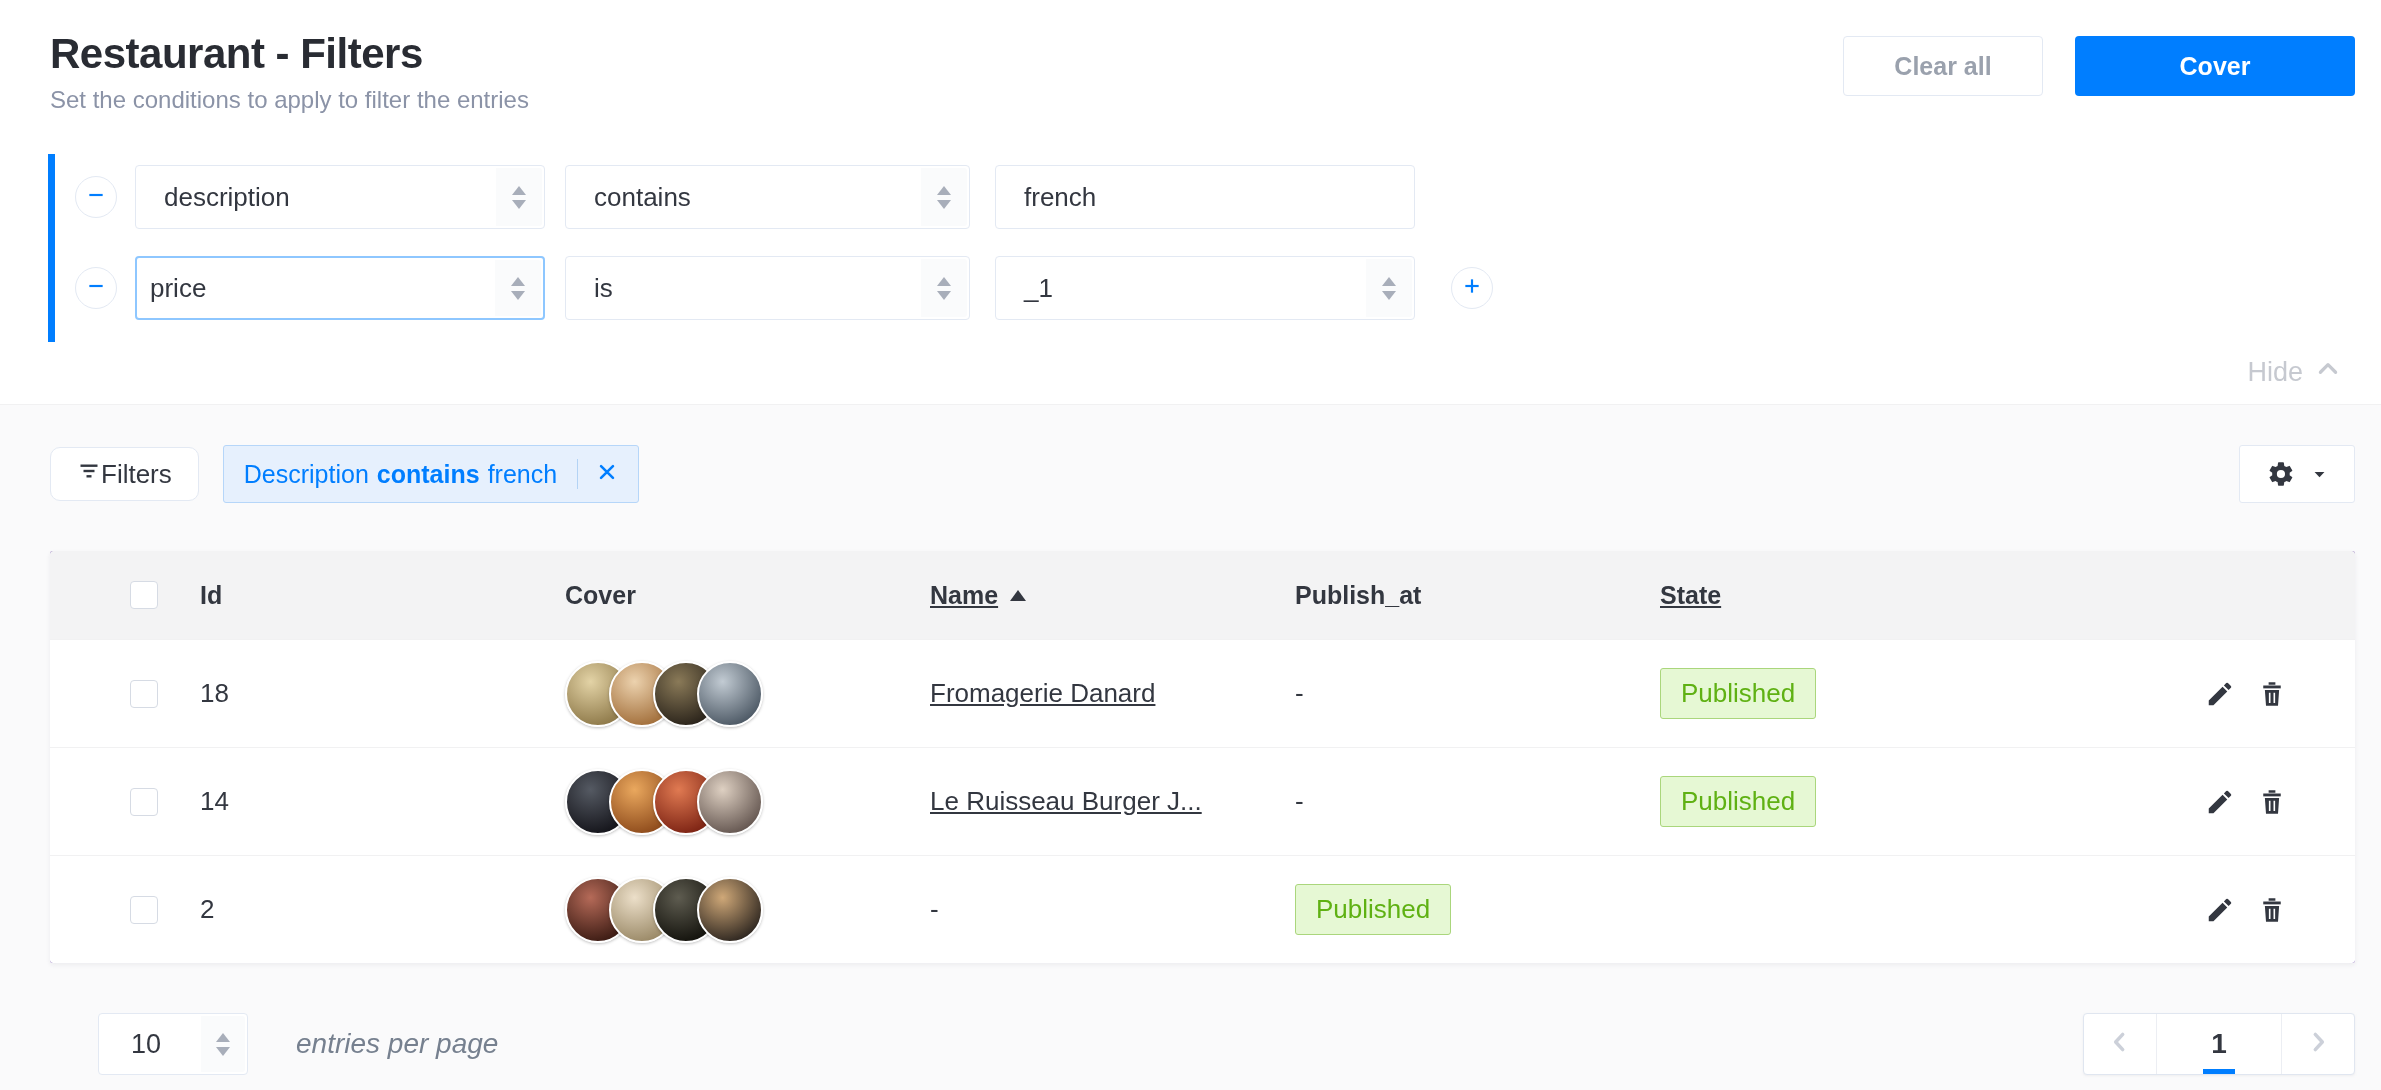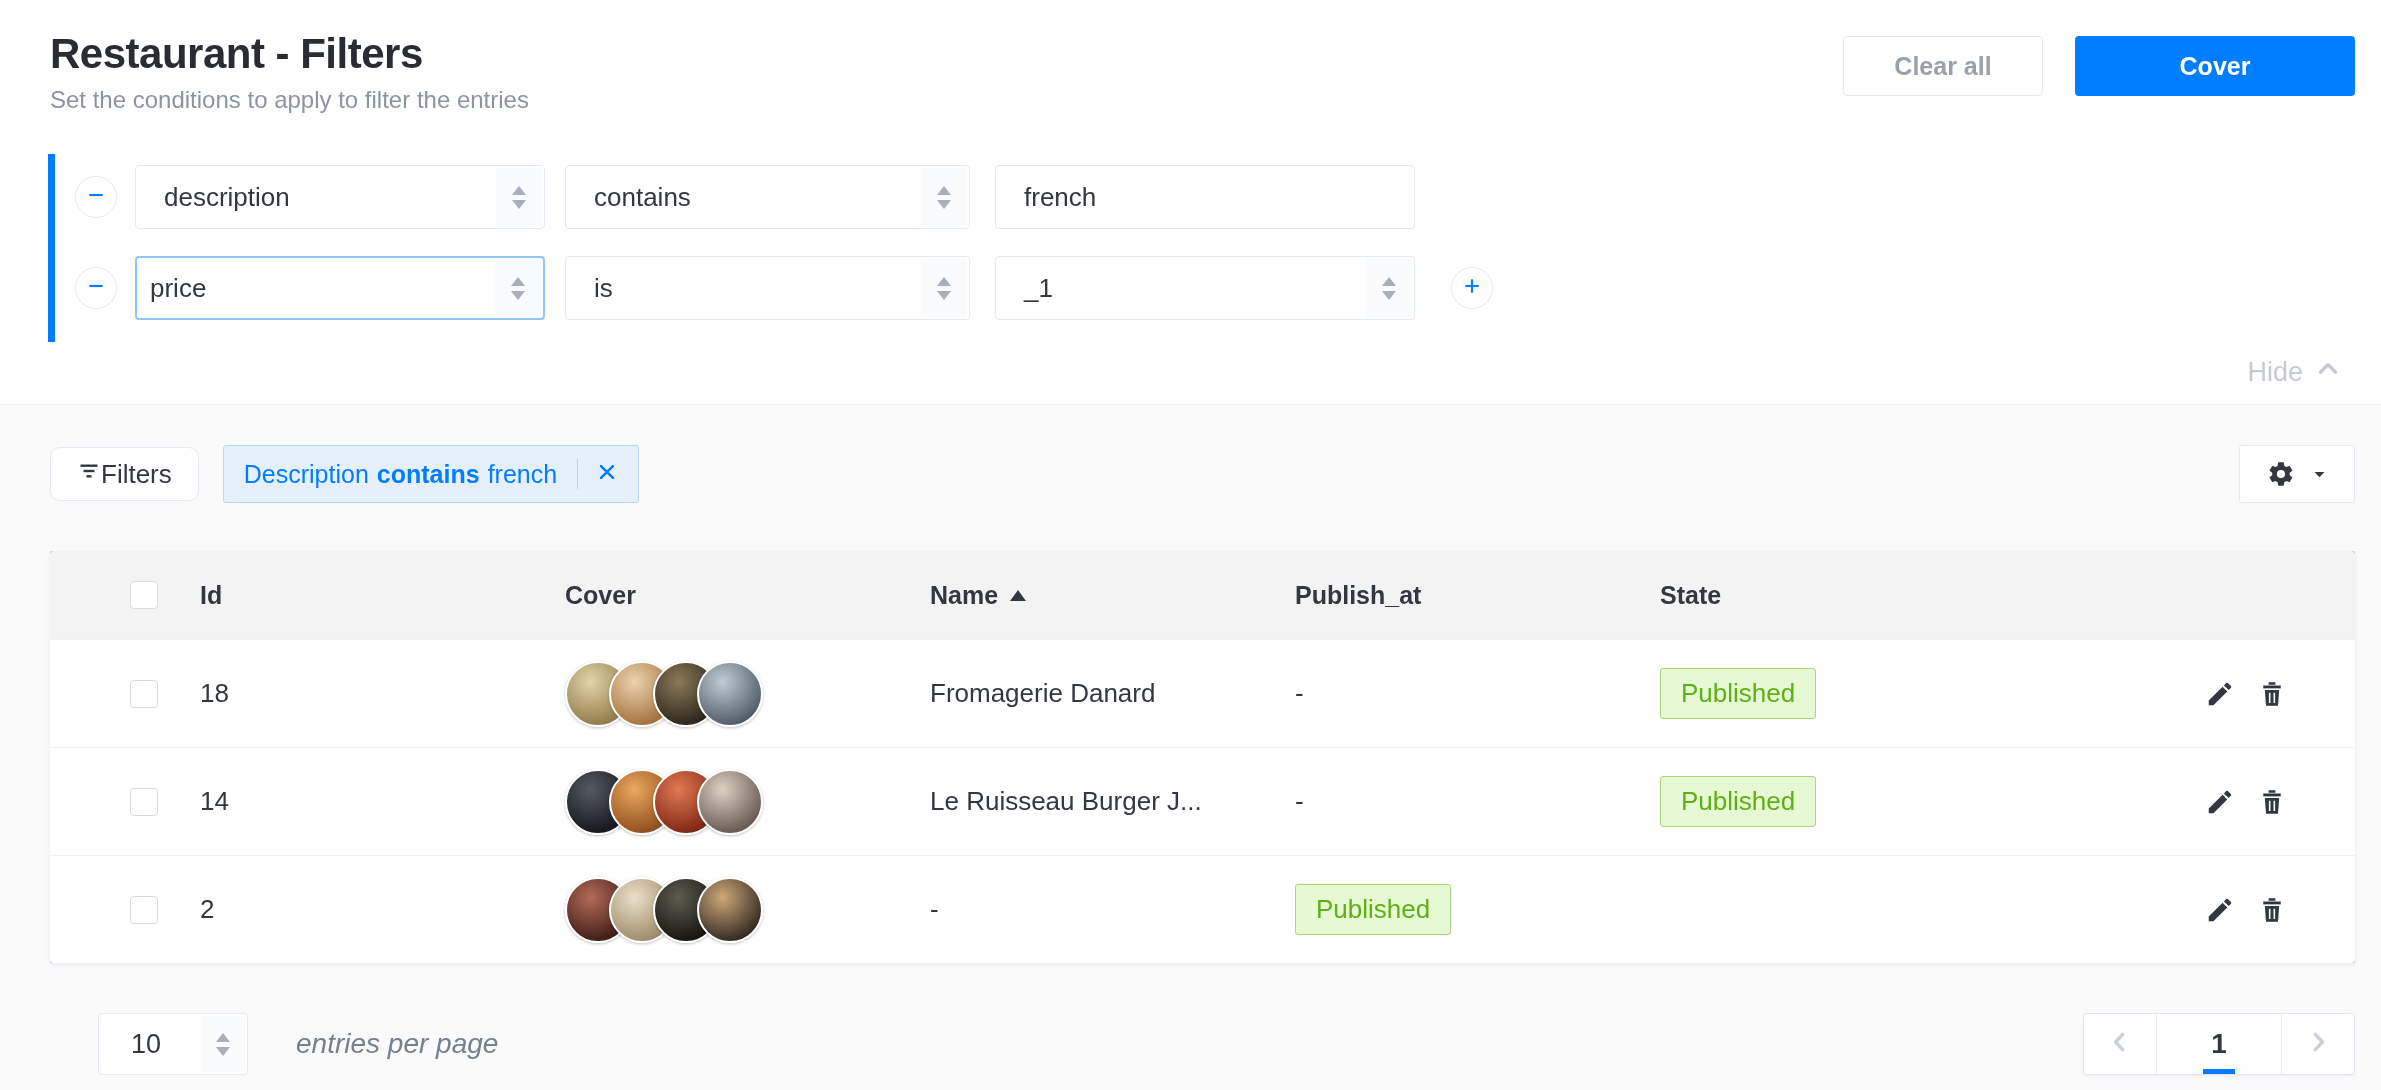--- a/index.html
+++ b/index.html
@@ -61,23 +61,23 @@
   .gear-btn .caret svg { width:17px; height:17px; fill:#333740; display:block; }
 
   
   .table { margin-top:48px; background:#4c1d95; border-radius:3px; box-shadow:0 2px 4px rgba(227,227,231,.6); }
   .thead { display:flex; align-items:center; height:88px; background:#f3f3f4; border-radius:3px 3px 0 0; font-weight:700; font-size:25px; color:#333740; }
   .trow { display:flex; align-items:center; height:108px; background:#fff; border-top:1px solid #f1f1f2; font-size:26px; color:#333740; cursor:pointer; }
   .trow:last-of-type { border-radius:0 0 3px 3px; }
   .col-check { width:150px; padding-left:80px; display:flex; align-items:center; }
   .col-id { width:365px; }
   .col-cover { width:365px; }
-  .col-name { width:365px; display:flex; align-items:center; }
+  .col-name { width:365px; display:flex; align-items:center;text-decoration:underline; }
   .col-publish { width:365px; }
-  .col-state { flex:1; }
+  .col-state { flex:1;text-decoration:underline; }
   .col-actions { width:215px; display:flex; justify-content:flex-end; gap:22px; padding-right:68px; }
   .checkbox { width:28px; height:28px; border:1px solid #d6dbe4; border-radius:4px; background:#fff; cursor:pointer; }
   .sort-tri { width:0; height:0; border-left:8px solid transparent; border-right:8px solid transparent; border-bottom:11px solid #333740; margin-left:12px; }
   .avatars { display:flex; }
   .avatar { width:66px; height:66px; border-radius:50%; border:2px solid #fff; box-shadow:0 1px 3px rgba(0,0,0,.25); margin-right:-22px; flex:none; }
   .badge { display:inline-block; padding:9px 20px; font-size:26px; border-radius:3px; background:var(--success-bg,#e6f8d4); border:1px solid var(--success-border,#aad67c); color:var(--success-text,#60b115); }
   .action-icon { width:30px; height:30px; color:#333740; cursor:pointer; }
   .action-icon svg { width:30px; height:30px; fill:currentColor; display:block; }
 
   

